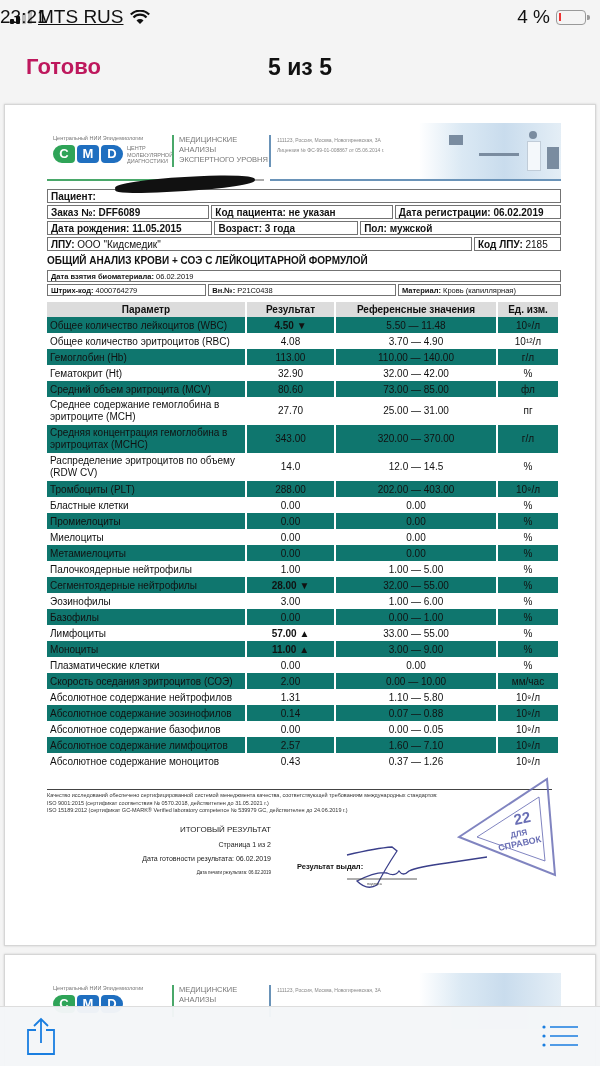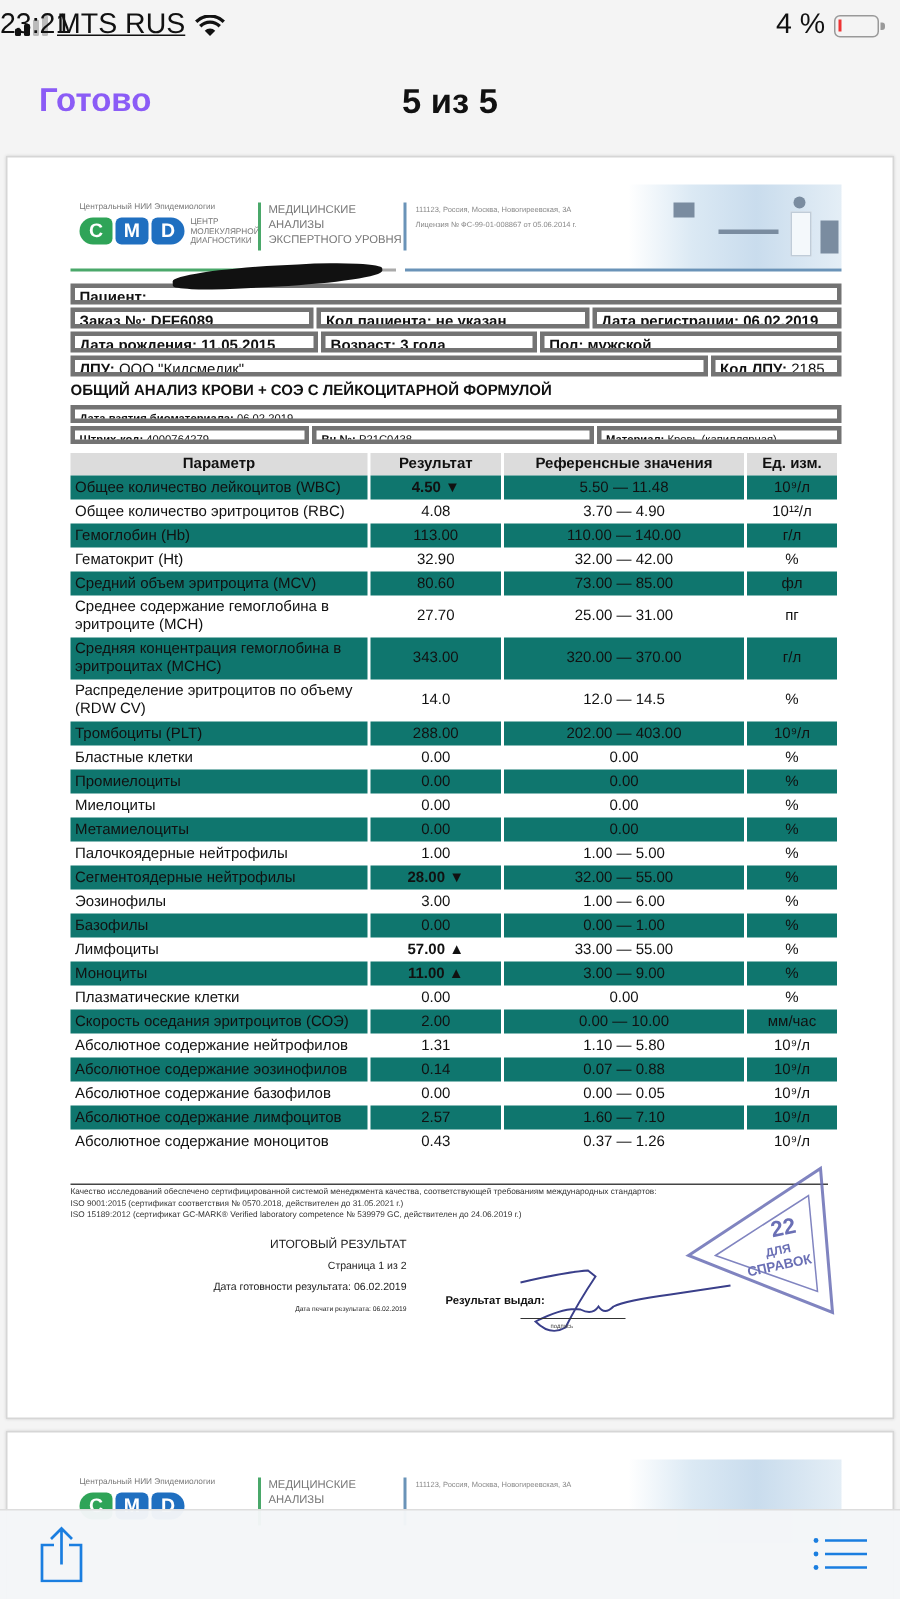--- a/index.html
+++ b/index.html
@@ -8,21 +8,21 @@
   .sb-left { position: absolute; left: 10px; top: 6px; display: flex; align-items: center; gap: 6px; text-decoration: underline; }
   .signal { display: flex; align-items: flex-end; gap: 2px; height: 14px; }
   .signal span { width: 4px; background: #111; border-radius: 1px; }
   .signal span.off { background: #bbb; }
   .sb-time { position: absolute; left: 0; right: 0; top: 6px; font-weight: 500; }
   .sb-right { position: absolute; right: 14px; top: 6px; display: flex; align-items: center; gap: 6px; }
   .battery { width: 30px; height: 15px; border: 1.5px solid #999; border-radius: 4px; position: relative; }
   .battery::after { content: ""; position: absolute; right: -5px; top: 4px; width: 3px; height: 5px; background: #999; border-radius: 0 2px 2px 0; }
   .battery .lvl { position: absolute; left: 2px; top: 2px; width: 2px; height: 8px; background: #e33; }
   .navbar { position: absolute; top: 40px; left: 0; width: 600px; height: 54px; }
-  .nav-done { position: absolute; left: 26px; top: 14px; color: #8b5cf6; font-size: 22px; font-weight: bold; cursor: pointer; }
+  .nav-done { position: absolute; left: 26px; top: 14px; color: #be185d; font-size: 22px; font-weight: bold; cursor: pointer; }
   .nav-title { position: absolute; left: 0; right: 0; top: 14px; text-align: center; font-size: 23px; font-weight: bold; color: #111; }
   .page { position: absolute; left: 4px; width: 592px; background: #fff; border: 1px solid #d6d6d6; box-shadow: 0 0 2px #ccc; }
   .page1 { top: 104px; height: 842px; }
   .page2 { top: 954px; height: 140px; }
   .doc { position: absolute; left: 42px; top: 0; width: 514px; font-size: 10.5px; color: #111; }
   .hdr { position: relative; height: 78px; }
   .hdr .ln1 { position: absolute; left: 0; top: 74px; width: 125px; height: 2px; background: #4aa86a; }
   .hdr .ln2 { position: absolute; left: 132px; top: 74px; width: 85px; height: 2px; background: #aaa; }
   .hdr .ln3 { position: absolute; left: 223px; top: 74px; width: 291px; height: 2px; background: #6a93b8; }
   .org-small { position: absolute; left: 6px; top: 30px; font-size: 5.5px; color: #777; }
@@ -31,21 +31,21 @@
   .logo .c { background: #2fa458; border-radius: 9px 4px 4px 9px; }
   .logo .m { background: #1f6fc0; }
   .logo .d { background: #1f6fc0; border-radius: 4px 9px 9px 4px; }
   .logo-sub { position: absolute; left: 80px; top: 40px; font-size: 5.5px; color: #777; line-height: 6.5px; }
   .vsep { position: absolute; top: 30px; width: 2px; height: 32px; }
   .ma-title { position: absolute; left: 132px; top: 30px; font-size: 7.5px; color: #777; line-height: 10px; }
   .addr { position: absolute; left: 230px; top: 30px; font-size: 5px; color: #888; line-height: 10px; }
   .lab-photo { position: absolute; left: 372px; top: 18px; width: 142px; height: 56px; background: linear-gradient(90deg, #fff 0%, #dbe9f4 30%, #c9dced 60%, #e4eef6 100%); }
   .lab-photo i { position: absolute; background: #7a8ca0; }
   .row { display: flex; gap: 2px; margin-top: 2px; }
-  .cell { background: #fff; border: 3px solid #737373; height: 14px; line-height: 13px; padding: 0 3px; font-size: 10px; white-space: nowrap; overflow: hidden; }
+  .cell { background: #fff; border: 1px solid #737373; height: 14px; line-height: 13px; padding: 0 3px; font-size: 10px; white-space: nowrap; overflow: hidden; }
   .cell b { font-weight: bold; }
   .patient-scribble { position: absolute; left: 68px; top: 72px; width: 140px; height: 14px; background: #111; border-radius: 50% 40% 50% 30%; transform: rotate(-3deg); }
   .test-title { font-weight: bold; font-size: 10px; margin-top: 4px; height: 13px; }
   .small { font-size: 7.5px; height: 12px; line-height: 11px; }
   table.res { width: 514px; border-collapse: separate; border-spacing: 2px 0; margin-top: 6px; margin-left: -2px; table-layout: fixed; }
   table.res th { background: #dcdcdc; font-size: 10px; font-weight: bold; height: 15px; }
   table.res td { font-size: 10px; height: 16px; padding: 0 3px; }
   table.res tr.alt td { background: #0f766e; }
   table.res tr.two td { height: 28px; line-height: 12px; }
   table.res td.c { text-align: center; }

